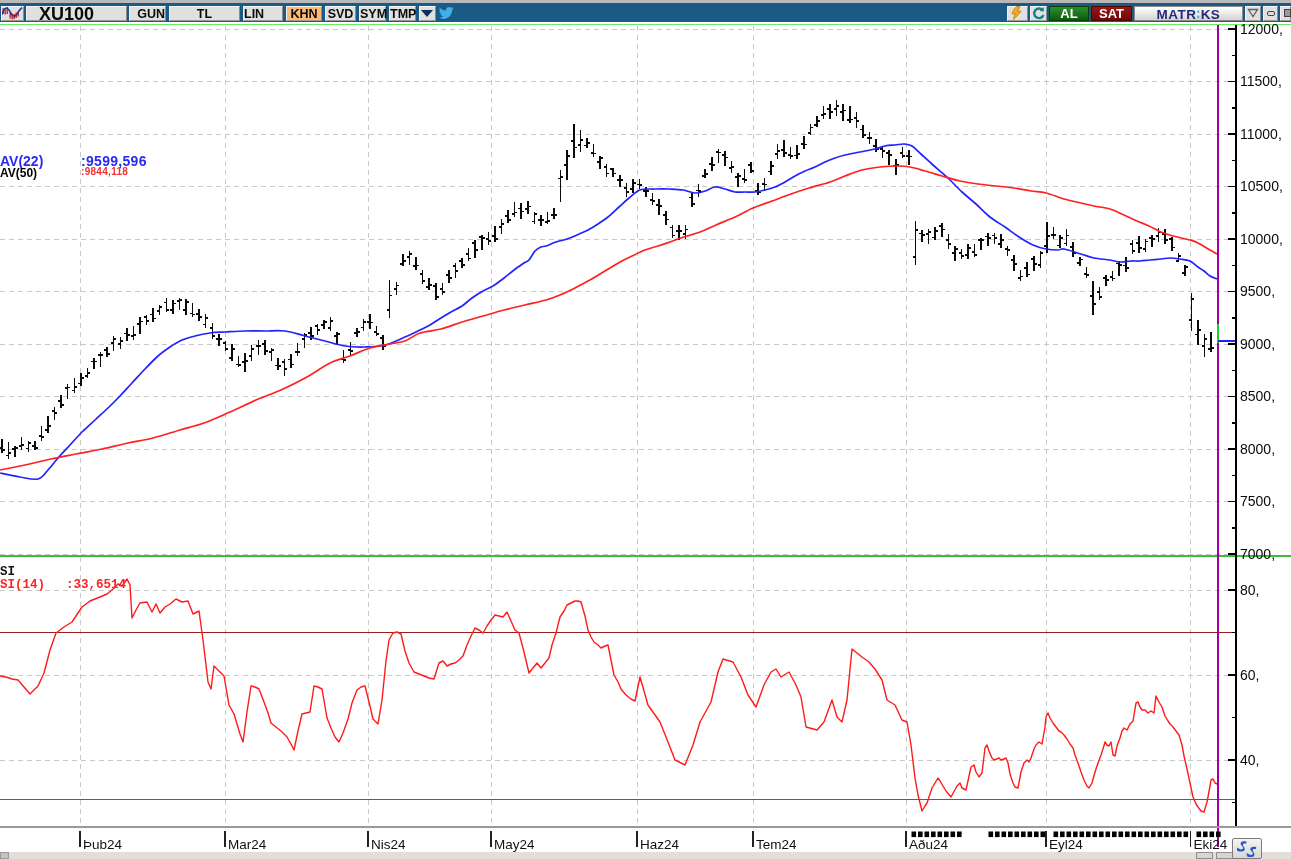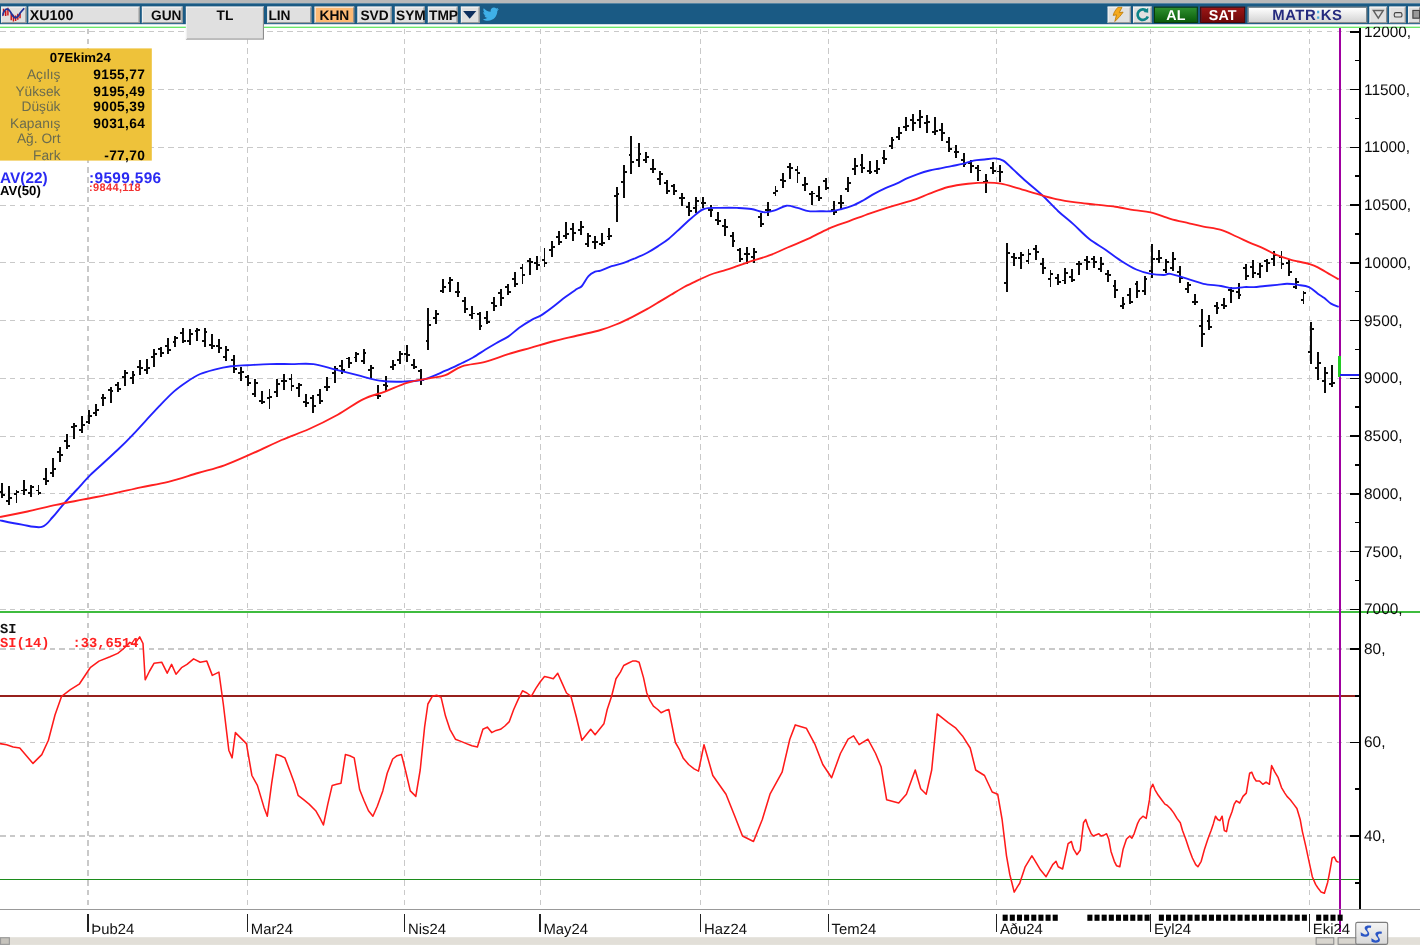--- a/index.html
+++ b/index.html
@@ -88,26 +88,26 @@
       <rect x="1203.0" y="831.5" width="4.6" height="5.6" fill="#000"></rect>
       <rect x="1209.5" y="831.5" width="4.6" height="5.6" fill="#000"></rect>
       <rect x="1216.0" y="831.5" width="4.6" height="5.6" fill="#000"></rect>
     </svg>
 <div style="position:absolute;left:0;top:0;width:1291px;height:24px;background:#fff">
       <div style="position:absolute;left:0;top:0;width:1291px;height:3px;background:#b9b9b9"></div>
       <div style="position:absolute;left:0;top:2.5px;width:1291px;height:20px;background:#1a5a84"></div>
       <div style="position:absolute;left:0;top:21.5px;width:1291px;height:2px;background:#fff"></div>
       <div style="position:absolute;left:1px;top:5.5px;width:23px;height:15px;background:#e0e0e0;border-top:1px solid #f5f5f5;border-left:1px solid #f0f0f0;border-right:1px solid #8c8c8c;border-bottom:1px solid #9c9c9c;box-sizing:border-box"></div>
       <div style="position:absolute;left:26px;top:5.5px;width:101px;height:15px;background:#e0e0e0;border-top:1px solid #f5f5f5;border-left:1px solid #f0f0f0;border-right:1px solid #8c8c8c;border-bottom:1px solid #9c9c9c;box-sizing:border-box">
-        <div style="position:absolute;left:0;top:0;width:99px;height:13px;padding-left:0;font-weight:bold;font-size:13px;line-height:14px;color:#0a0a0a">XU100</div>
+        <div style="position:absolute;left:0;top:0;width:99px;height:13px;padding-left:12px;font-weight:bold;font-size:18px;line-height:14px;color:#0a0a0a">XU100</div>
       </div>
       <div style="position:absolute;left:129px;top:5.5px;width:37px;height:15px;background:#e0e0e0;border-top:1px solid #f5f5f5;border-left:1px solid #f0f0f0;border-right:1px solid #8c8c8c;border-bottom:1px solid #9c9c9c;box-sizing:border-box">
         <div style="position:absolute;left:0;top:0;width:35px;height:13px;text-align:right;font-weight:bold;font-size:12.5px;line-height:14px;color:#0a0a0a">GUN</div>
       </div>
-      <div style="position:absolute;left:169px;top:5.5px;width:71px;height:30px;background:#e0e0e0;border-top:1px solid #f5f5f5;border-left:1px solid #f0f0f0;border-right:1px solid #8c8c8c;border-bottom:1px solid #9c9c9c;box-sizing:border-box">
+      <div style="position:absolute;left:169px;top:5.5px;width:71px;height:15px;background:#e0e0e0;border-top:1px solid #f5f5f5;border-left:1px solid #f0f0f0;border-right:1px solid #8c8c8c;border-bottom:1px solid #9c9c9c;box-sizing:border-box">
         <div style="position:absolute;left:0;top:0;width:69px;height:13px;text-align:center;font-weight:bold;font-size:12.5px;line-height:14px;color:#0a0a0a">TL</div>
       </div>
       <div style="position:absolute;left:243px;top:5.5px;width:40px;height:15px;background:#e0e0e0;border-top:1px solid #f5f5f5;border-left:1px solid #f0f0f0;border-right:1px solid #8c8c8c;border-bottom:1px solid #9c9c9c;box-sizing:border-box">
         <div style="position:absolute;left:0;top:0;width:18px;height:13px;text-align:center;font-weight:bold;font-size:12.5px;line-height:14px;color:#0a0a0a">LIN</div>
       </div>
       <div style="position:absolute;left:286px;top:5.5px;width:36px;height:15px;background:#fdba74;border-top:1px solid #f5f5f5;border-left:1px solid #f0f0f0;border-right:1px solid #8c8c8c;border-bottom:1px solid #9c9c9c;box-sizing:border-box">
         <div style="position:absolute;left:0;top:0;width:34px;height:13px;text-align:center;font-weight:bold;font-size:12.5px;line-height:14px;color:#0a0a0a">KHN</div>
       </div>
       <div style="position:absolute;left:325px;top:5.5px;width:31px;height:15px;background:#e0e0e0;border-top:1px solid #f5f5f5;border-left:1px solid #f0f0f0;border-right:1px solid #8c8c8c;border-bottom:1px solid #9c9c9c;box-sizing:border-box">
         <div style="position:absolute;left:0;top:0;width:29px;height:30px;text-align:center;font-weight:bold;font-size:12.5px;line-height:14px;color:#0a0a0a">SVD</div>
@@ -142,34 +142,20 @@
       <div style="position:absolute;left:1134px;top:5.5px;width:109px;height:15px;background:linear-gradient(#ffffff,#d4d4d4);border:1px solid #8a8a8a;box-sizing:border-box;text-align:center;line-height:13px"><span style="font-weight:bold;font-size:13.5px;color:#252a7e;letter-spacing:0.5px">MATR<span style="color:#49a8dc">∶</span>KS</span></div>
       <div style="position:absolute;left:1245px;top:5.5px;width:16px;height:15px;background:#e0e0e0;border-top:1px solid #f5f5f5;border-left:1px solid #f0f0f0;border-right:1px solid #8c8c8c;border-bottom:1px solid #9c9c9c;box-sizing:border-box"></div>
       <svg width="12" height="10" style="position:absolute;left:1247px;top:8px">
         <path d="M1.5 1.5 H10.5 L6 8.5 Z" fill="none" stroke="#606060" stroke-width="1.3"></path>
       </svg>
       <div style="position:absolute;left:1263px;top:5.5px;width:15px;height:15px;background:#e0e0e0;border-top:1px solid #f5f5f5;border-left:1px solid #f0f0f0;border-right:1px solid #8c8c8c;border-bottom:1px solid #9c9c9c;box-sizing:border-box"></div>
       <div style="position:absolute;left:1266.5px;top:11px;width:8px;height:5px;border:1.5px solid #444;border-radius:2px;box-sizing:border-box"></div>
       <div style="position:absolute;left:1280px;top:5.5px;width:11px;height:15px;background:#e0e0e0;border-top:1px solid #f5f5f5;border-left:1px solid #f0f0f0;border-right:1px solid #8c8c8c;border-bottom:1px solid #9c9c9c;box-sizing:border-box"></div>
       <div style="position:absolute;left:1283.5px;top:9px;width:7px;height:8px;border:1.5px solid #444;box-sizing:border-box;background:#999"></div>
     </div>
-<div style="position:absolute;left:0;top:44px;width:138px;height:102px;background:#eec23a;font-size:12px;line-height:12px">
-      <div style="position:absolute;left:8px;top:2px;width:130px;text-align:center;font-weight:bold;color:#000;font-size:12px">07Ekim24</div>
-      <div style="position:absolute;left:0;top:17.5px;width:55px;text-align:right;color:#6c6c4e;font-size:12.5px">Açılış</div>
-      <div style="position:absolute;left:0;top:17.5px;width:132px;text-align:right;font-weight:bold;color:#000;font-size:12.5px;letter-spacing:0.3px">9155,77</div>
-      <div style="position:absolute;left:0;top:33px;width:55px;text-align:right;color:#6c6c4e;font-size:12.5px">Yüksek</div>
-      <div style="position:absolute;left:0;top:33px;width:132px;text-align:right;font-weight:bold;color:#000;font-size:12.5px;letter-spacing:0.3px">9195,49</div>
-      <div style="position:absolute;left:0;top:47px;width:55px;text-align:right;color:#6c6c4e;font-size:12.5px">Düşük</div>
-      <div style="position:absolute;left:0;top:47px;width:132px;text-align:right;font-weight:bold;color:#000;font-size:12.5px;letter-spacing:0.3px">9005,39</div>
-      <div style="position:absolute;left:0;top:62px;width:55px;text-align:right;color:#6c6c4e;font-size:12.5px">Kapanış</div>
-      <div style="position:absolute;left:0;top:62px;width:132px;text-align:right;font-weight:bold;color:#000;font-size:12.5px;letter-spacing:0.3px">9031,64</div>
-      <div style="position:absolute;left:0;top:76px;width:55px;text-align:right;color:#6c6c4e;font-size:12.5px">Ağ. Ort</div>
-      <div style="position:absolute;left:0;top:91px;width:55px;text-align:right;color:#6c6c4e;font-size:12.5px">Fark</div>
-      <div style="position:absolute;left:0;top:91px;width:132px;text-align:right;font-weight:bold;color:#000;font-size:12.5px;letter-spacing:0.3px">-77,70</div>
-    </div>
     <div style="position:absolute;left:0;top:153px;font-size:14px;font-weight:bold;color:#2a2af2">AV(22)</div>
     <div style="position:absolute;left:81px;top:153px;font-size:14px;font-weight:bold;color:#2a2af2;letter-spacing:0.3px">:9599,596</div>
     <div style="position:absolute;left:0;top:166px;font-size:12px;font-weight:bold;color:#000000">AV(50)</div>
     <div style="position:absolute;left:81px;top:166px;font-size:10px;font-weight:bold;color:#f23030;letter-spacing:0.3px">:9844,118</div>
     <div style="position:absolute;left:0;top:565px;font-family:'Liberation Mono';font-size:12.5px;font-weight:bold;color:#111">SI</div>
     <div style="position:absolute;left:0;top:578px;font-family:'Liberation Mono';font-size:12.5px;font-weight:bold;color:#f22">SI(14)</div>
     <div style="position:absolute;left:66px;top:578px;font-family:'Liberation Mono';font-size:12.5px;font-weight:bold;color:#f22">:33,6514</div>
 <div style="position:absolute;left:0;top:852px;width:1291px;height:7px;background:#e2dfd8"></div>
     <div style="position:absolute;left:0;top:852px;width:9px;height:7px;background:#c6c3bc;border:1px solid #9a9a9a;box-sizing:border-box"></div>
     <div style="position:absolute;left:1196px;top:852px;width:17px;height:7px;background:#d8d5ce;border:1px solid #909090;box-sizing:border-box"></div>

